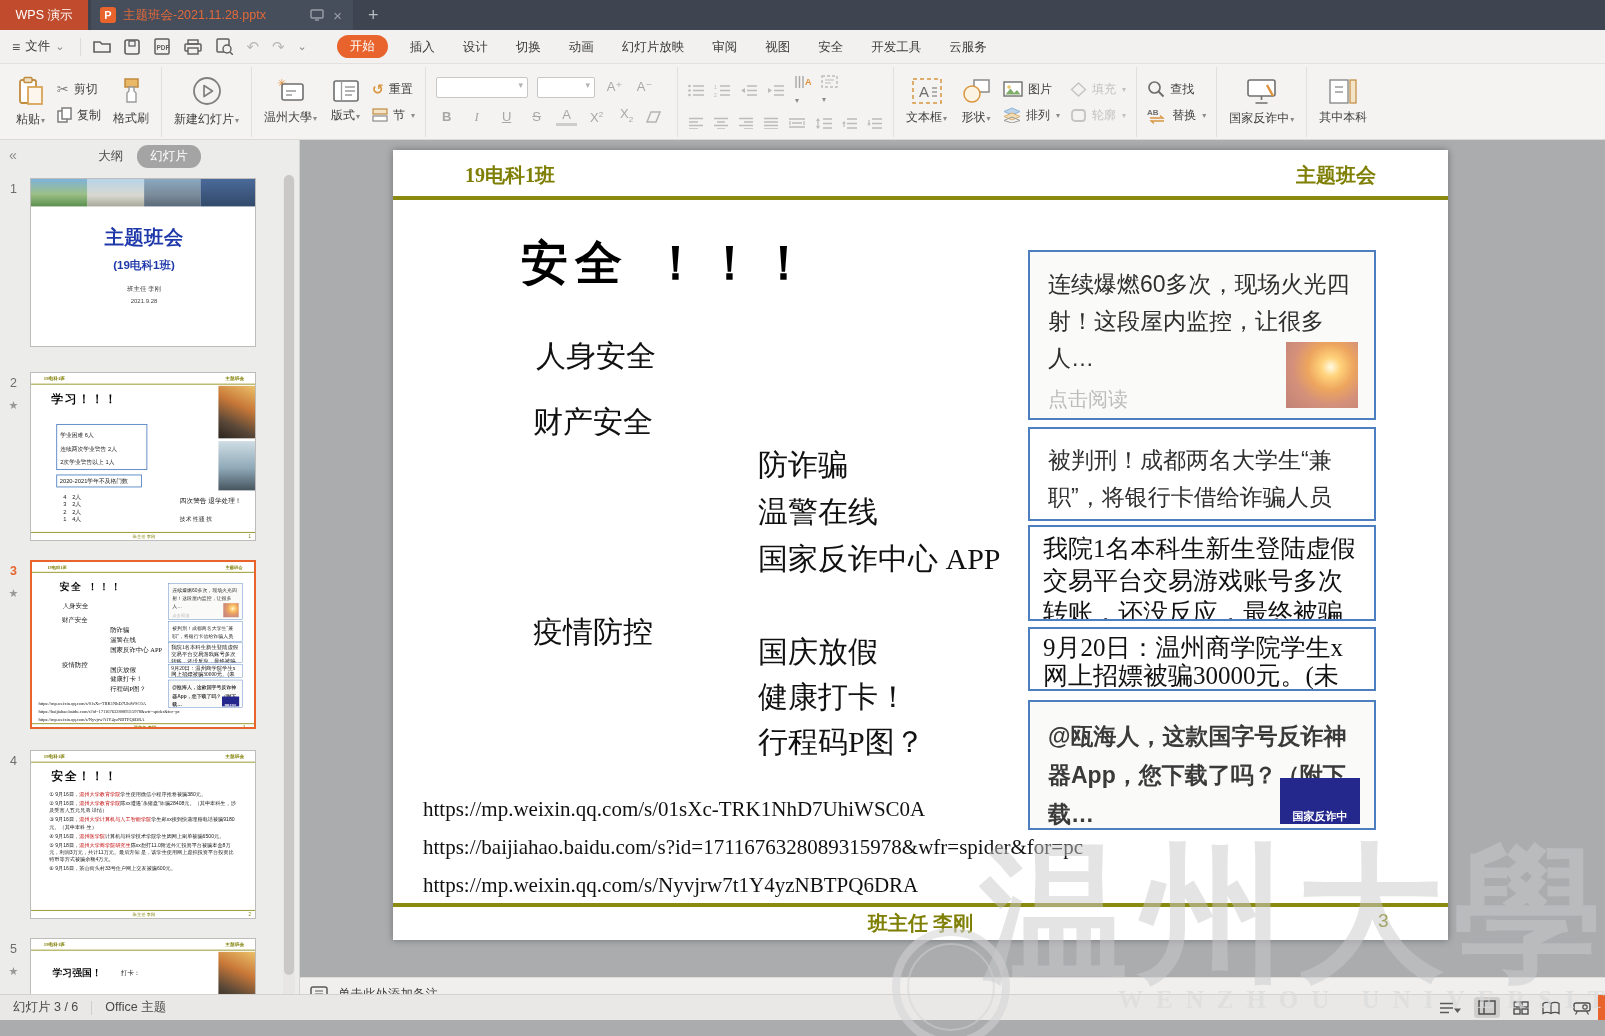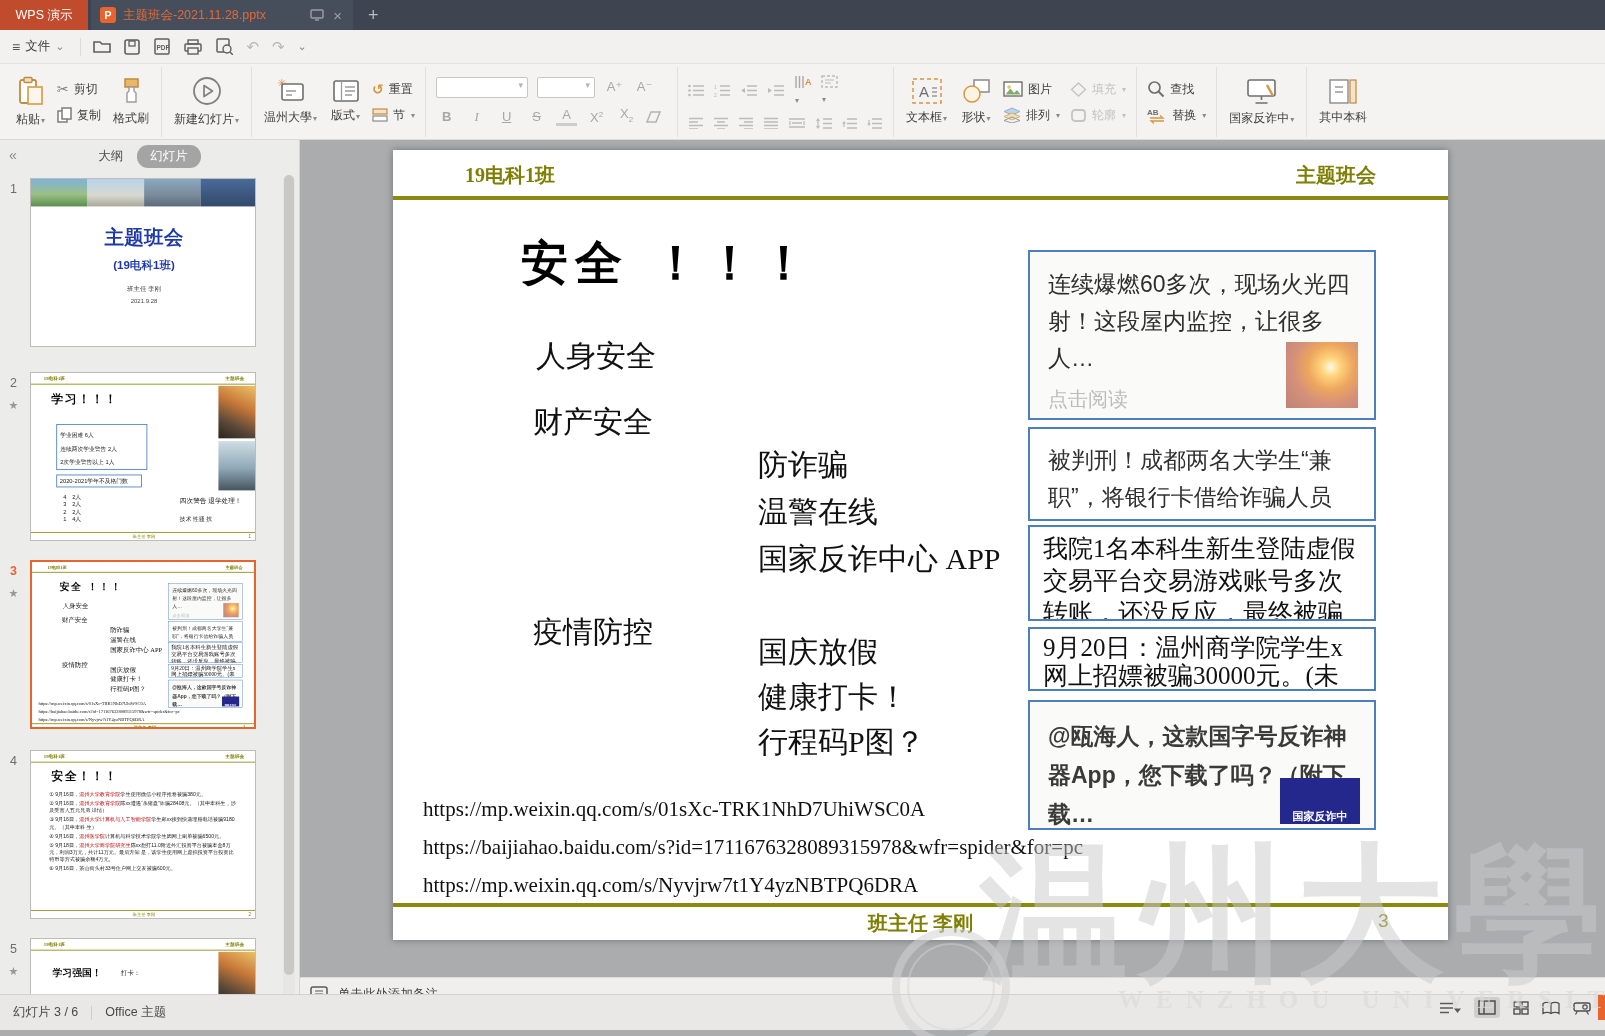--- a/index.html
+++ b/index.html
@@ -82,21 +82,21 @@
   .s-link{font-size:21px;color:#111;font-family:"Liberation Serif","DejaVu Serif",serif}
   .card{position:absolute;left:635px;width:348px;border:2px solid #4d7ec0;background:#fff;overflow:hidden}
   .card.gray{background:#fafaf9}
   .c-sans{font-size:23px;line-height:37px;color:#2f2f2f}
   .c-serif{font-family:"Liberation Serif","DejaVu Serif",serif;font-size:25px;line-height:32px;color:#111}
   .c-action{font-size:20px;color:#bcbcbc;margin-top:9px}
   .fireimg{position:absolute;right:16px;bottom:10px;width:72px;height:66px;background:radial-gradient(circle at 62% 38%,#fffbe4 0%,#ffd27a 16%,#eda55e 38%,#d4907a 62%,#c08278 100%)}
   .logoimg{position:absolute;right:14px;bottom:4px;width:80px;height:46px;background:#24278c;color:#fff;font-size:11px;font-weight:bold;display:flex;align-items:flex-end;justify-content:center;white-space:nowrap;overflow:hidden}
   
   .notesbar{position:absolute;left:0;top:837px;width:1305px;height:33px;background:#f0efee;border-top:1px solid #dddbda;display:flex;align-items:center;gap:9px;padding:12px 10px;font-size:12.5px;color:#3f3f3f}
-  .statusbar{position:absolute;left:0;top:994px;width:1605px;height:36px;background:#e9e8e7;border-top:1px solid #d4d2d1;display:flex;align-items:center;font-size:12.5px;color:#4a4a4a}
+  .statusbar{position:absolute;left:0;top:994px;width:1605px;height:26px;background:#e9e8e7;border-top:1px solid #d4d2d1;display:flex;align-items:center;font-size:12.5px;color:#4a4a4a}
   .statusbar .sect{padding:0 13px}
   .sb-div{width:1px;height:14px;background:#d0cecd}
   .sb-icons{position:absolute;right:14px;top:0;height:25px;display:flex;align-items:center;gap:13px}
   .view-active{background:#cfcecd;border-radius:3px;padding:3px 4px}
   .sliver{position:absolute;right:0;top:0;width:7px;height:25px;background:#e8642c}
   
   .watermark{position:absolute;left:880px;top:828px;width:725px;height:208px;overflow:hidden;pointer-events:none;z-index:60}
   .wm-cn{position:absolute;left:100px;top:-12px;font-family:"Liberation Serif","DejaVu Serif",serif;font-weight:bold;font-size:148px;letter-spacing:10px;color:rgba(201,201,203,.5);white-space:nowrap}
   .wm-ring{position:absolute;left:12px;top:100px;width:118px;height:118px;border:8px solid rgba(212,212,214,.55);border-radius:50%}
   .wm-ring:after{content:"";position:absolute;inset:7px;border:2px solid rgba(212,212,214,.5);border-radius:50%}
@@ -158,20 +158,33 @@
     <span>
         <svg width="18" height="17">
           <rect x="2" y="1" width="12" height="13" rx="1" fill="none" stroke="#5f5f5f" stroke-width="1.5"></rect>
           <circle cx="12" cy="11" r="4" fill="#f2f1f0" stroke="#5f5f5f" stroke-width="1.4"></circle>
           <path d="M15 14l3 3" stroke="#5f5f5f" stroke-width="1.5"></path>
         </svg>
       </span>
     <span class="disg">↶</span>
     <span class="disg">↷</span>
     <span class="chev" style="color:#8a8a8a;font-size:11px">⌄</span>
+  </div>
+  <div class="menu-tabs">
+    <span class="mtab mtab-pill">开始</span>
+    <span class="mtab">插入</span>
+    <span class="mtab">设计</span>
+    <span class="mtab">切换</span>
+    <span class="mtab">动画</span>
+    <span class="mtab">幻灯片放映</span>
+    <span class="mtab">审阅</span>
+    <span class="mtab">视图</span>
+    <span class="mtab">安全</span>
+    <span class="mtab">开发工具</span>
+    <span class="mtab">云服务</span>
   </div>
 </div>
 
 <div class="ribbon">
   <div class="rgroup">
     <div class="bigbtn">
       <span>
           <svg width="26" height="30">
             <rect x="2" y="4" width="16" height="23" rx="2" fill="#fff" stroke="#c08b3e" stroke-width="1.8"></rect>
             <rect x="6" y="1.5" width="8" height="5" rx="1" fill="#eedfc5" stroke="#c08b3e" stroke-width="1.4"></rect>

